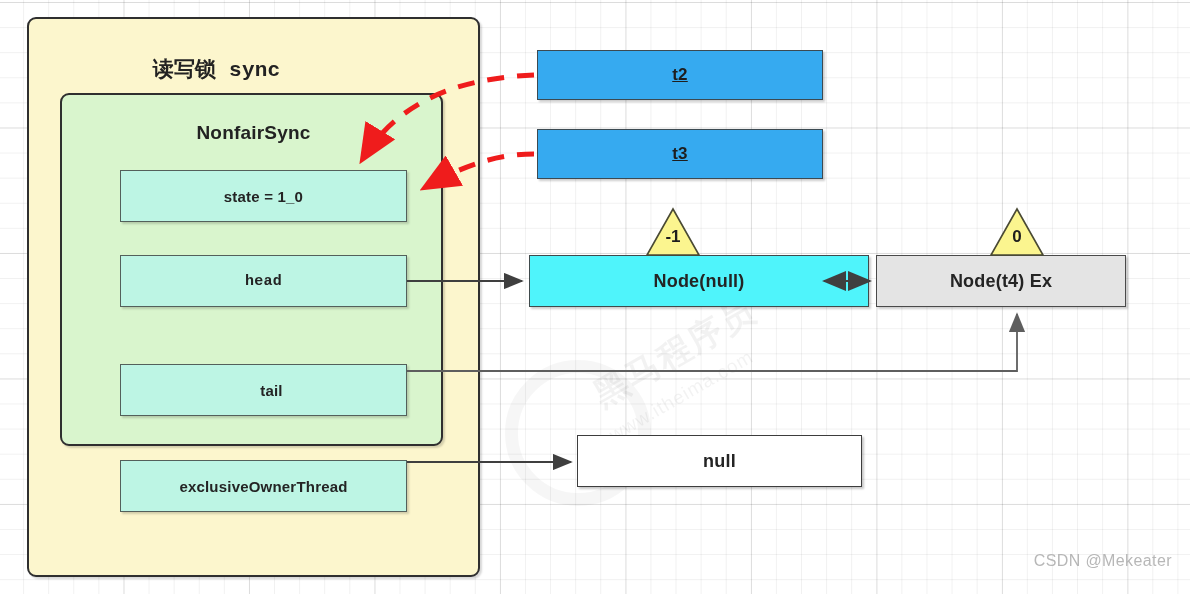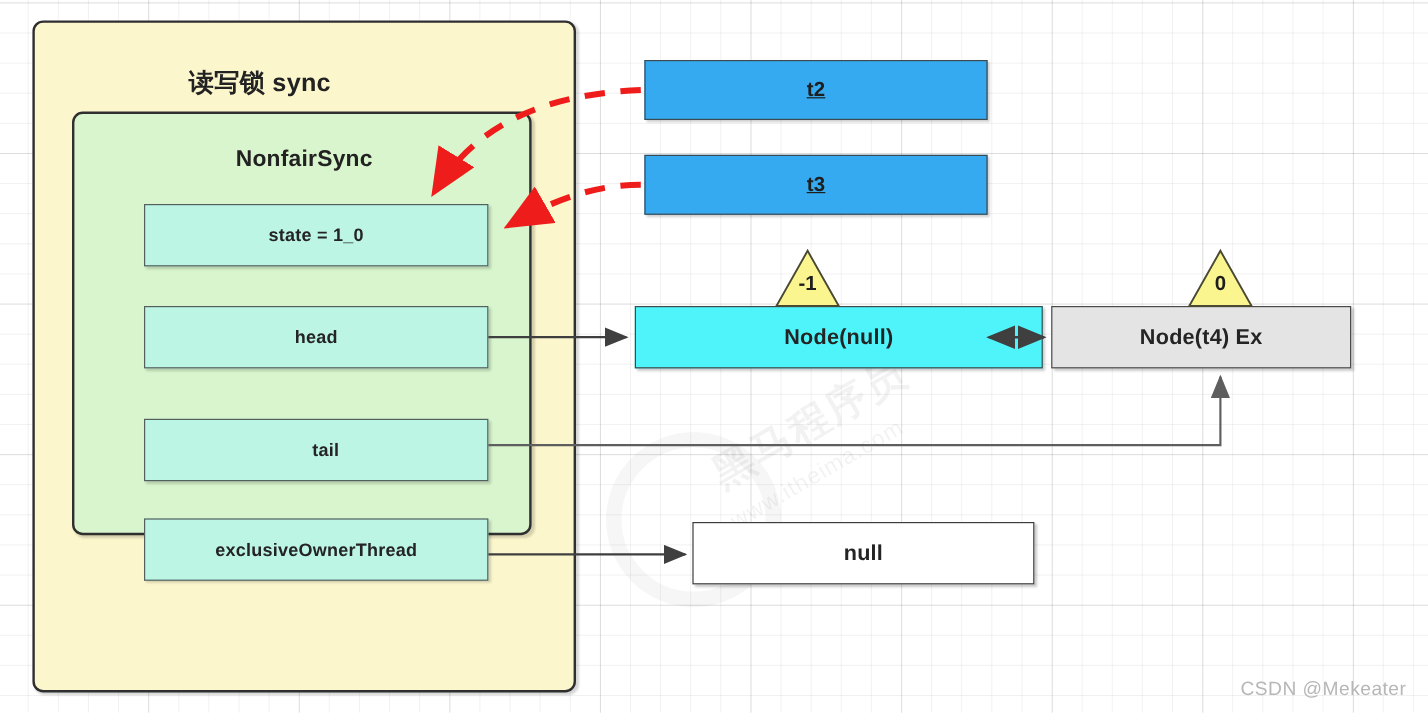--- a/index.html
+++ b/index.html
@@ -75,20 +75,21 @@
     box-shadow: 2px 2px 2px rgba(0,0,0,0.16);
   }
   .outer-title {
     position: absolute;
     left: 0; top: 36px;
     width: 375px;
     text-align: center;
     font-size: 21px;
     font-weight: bold;
     color: #222;
+    font-family: Liberation Mono, monospace;
   }
 
   .inner-sync {
     left: 60px; top: 93px;
     width: 383px; height: 353px;
     background: #d9f5cd;
     border: 2px solid #2f2f2f;
     border-radius: 9px;
     display: block;
     box-shadow: 2px 2px 2px rgba(0,0,0,0.16);
@@ -106,23 +107,23 @@
   .field {
     left: 120px;
     width: 287px;
     height: 52px;
     background: #bdf5e4;
     border: 1.6px solid #53605b;
     font-size: 15px;
     box-shadow: 2px 2px 2px rgba(0,0,0,0.17);
   }
   .field-state { top: 170px; }
-  .field-head  { top: 255px; }
-  .field-tail  { top: 349px; padding-left: 16px; }
-  .field-eot   { top: 432px; }
+  .field-head  { top: 255px; font-family: Liberation Mono, monospace; }
+  .field-tail  { top: 364px; padding-left: 16px; }
+  .field-eot   { top: 460px; }
 
   .thread {
     left: 537px;
     width: 286px;
     height: 50px;
     background: #36aaf0;
     border: 1.6px solid #3c4a52;
     font-size: 17px;
     color: #1e1e1e;
     box-shadow: 2px 2px 2px rgba(0,0,0,0.2);
@@ -177,21 +178,21 @@
   
   #overlay {
     position: absolute;
     left: 0; top: 0;
     width: 1190px; height: 594px;
     pointer-events: none;
   }
 
   .footer {
     position: absolute;
-    right: 18px; bottom: 10px;
+    right: 18px; bottom: 24px;
     font-size: 16px;
     color: #b7b7b7;
     letter-spacing: 0.4px;
   }
 </style>
 </head>
 <body>
 
 <div id="canvas">
 

